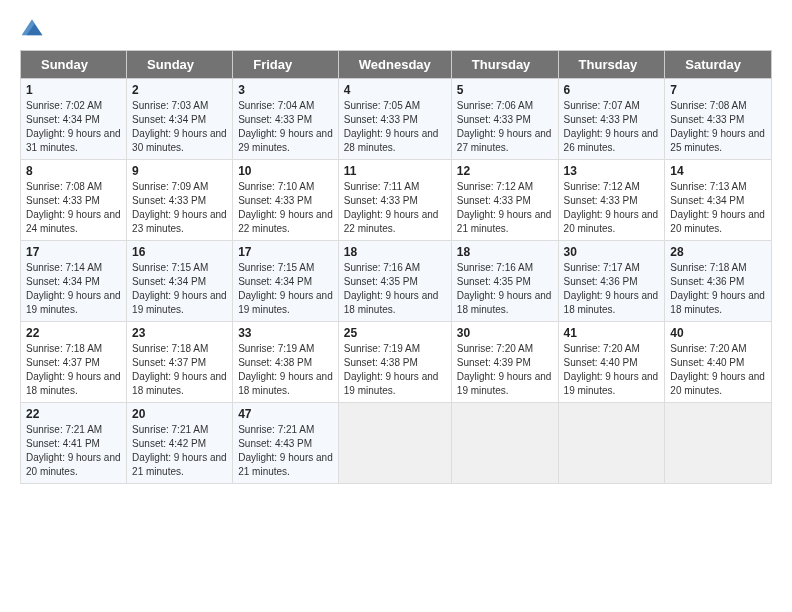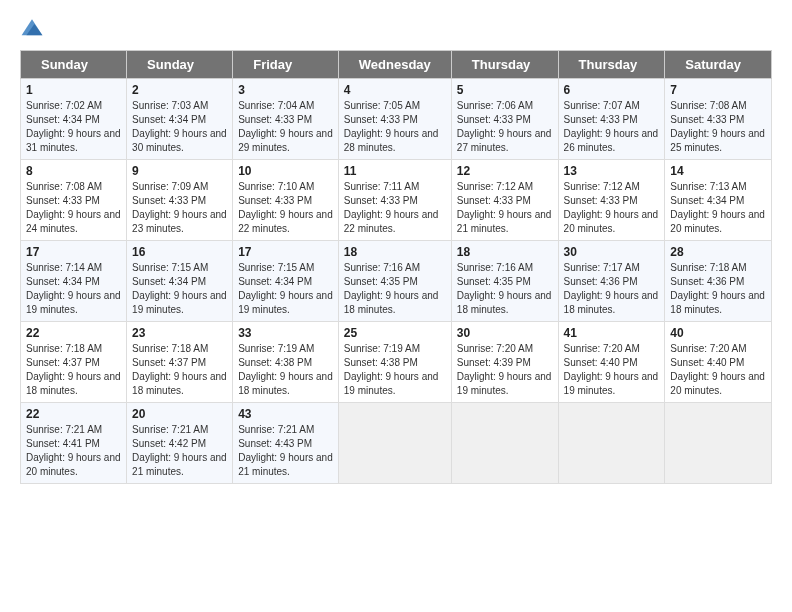--- a/index.html
+++ b/index.html
@@ -253,21 +253,21 @@
       <tr>
         <td>
           <span class="day-num">22</span>
           <div class="day-info">Sunrise: 7:21 AM<br>Sunset: 4:41 PM<br>Daylight: 9 hours and 20 minutes.</div>
         </td>
         <td>
           <span class="day-num">20</span>
           <div class="day-info">Sunrise: 7:21 AM<br>Sunset: 4:42 PM<br>Daylight: 9 hours and 21 minutes.</div>
         </td>
         <td>
-          <span class="day-num">43</span>
+          <span class="day-num">47</span>
           <div class="day-info">Sunrise: 7:21 AM<br>Sunset: 4:43 PM<br>Daylight: 9 hours and 21 minutes.</div>
         </td>
         <td class="empty-cell"></td>
         <td class="empty-cell"></td>
         <td class="empty-cell"></td>
         <td class="empty-cell"></td>
       </tr>
     </tbody>
 </table>
 

